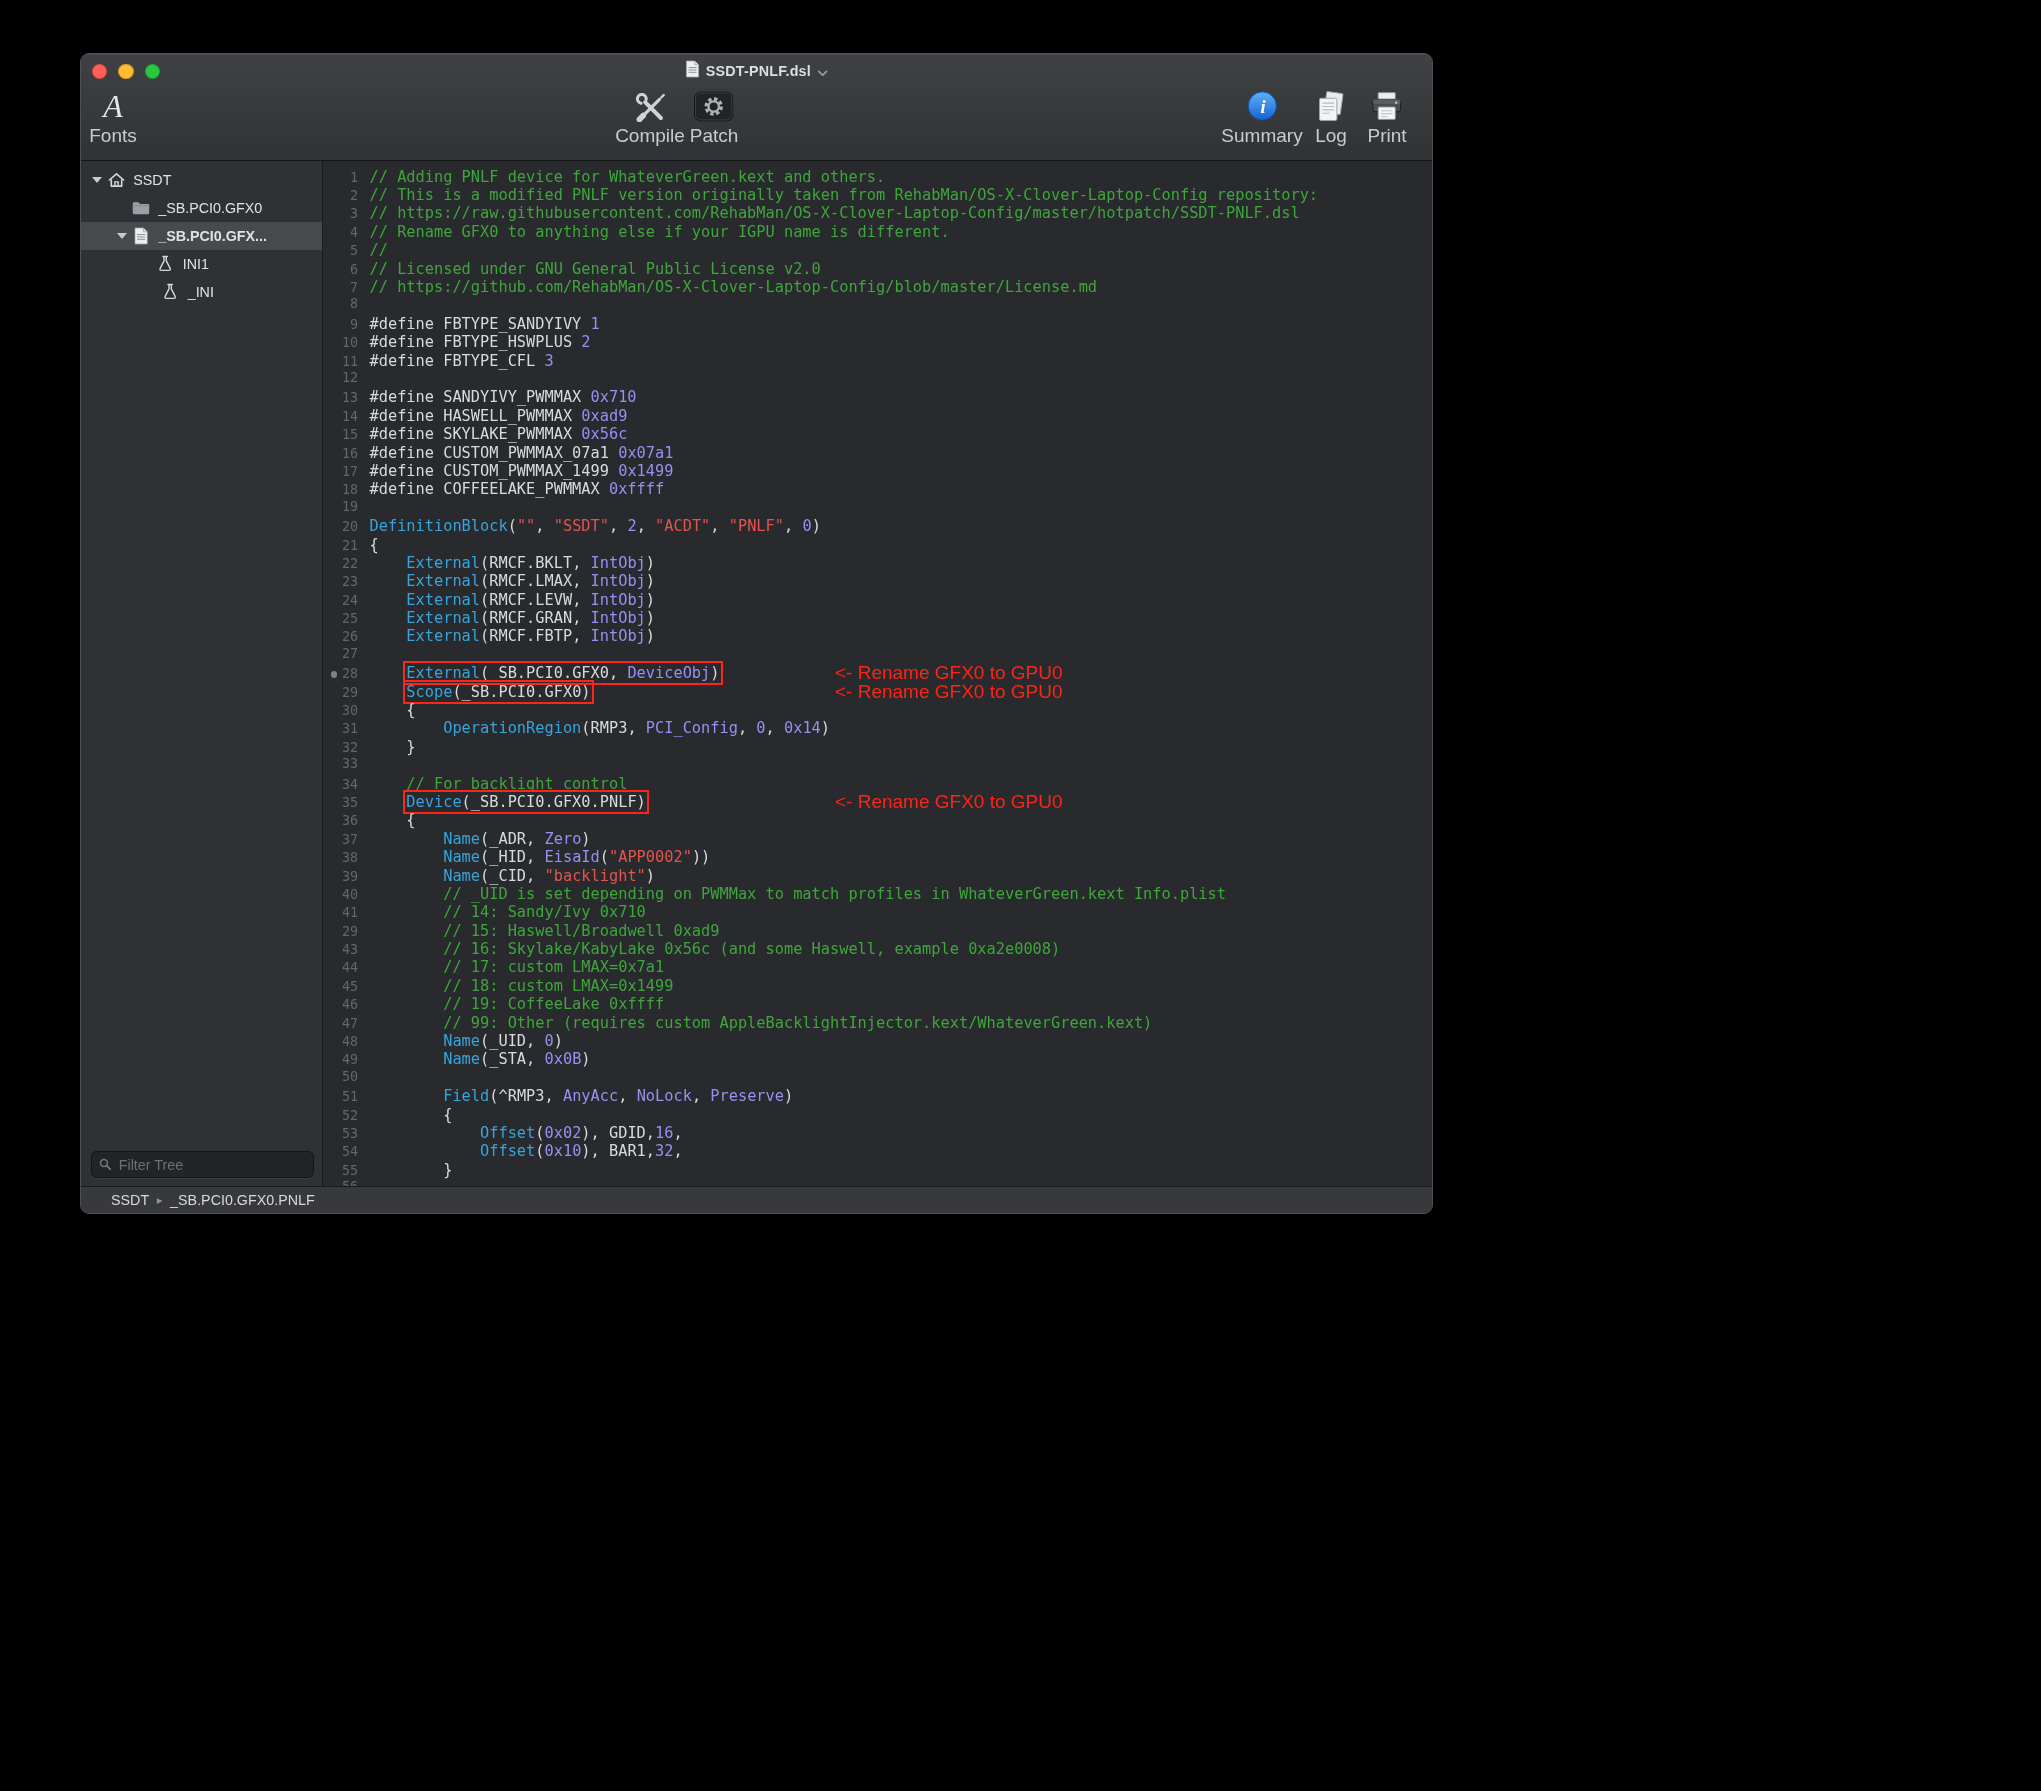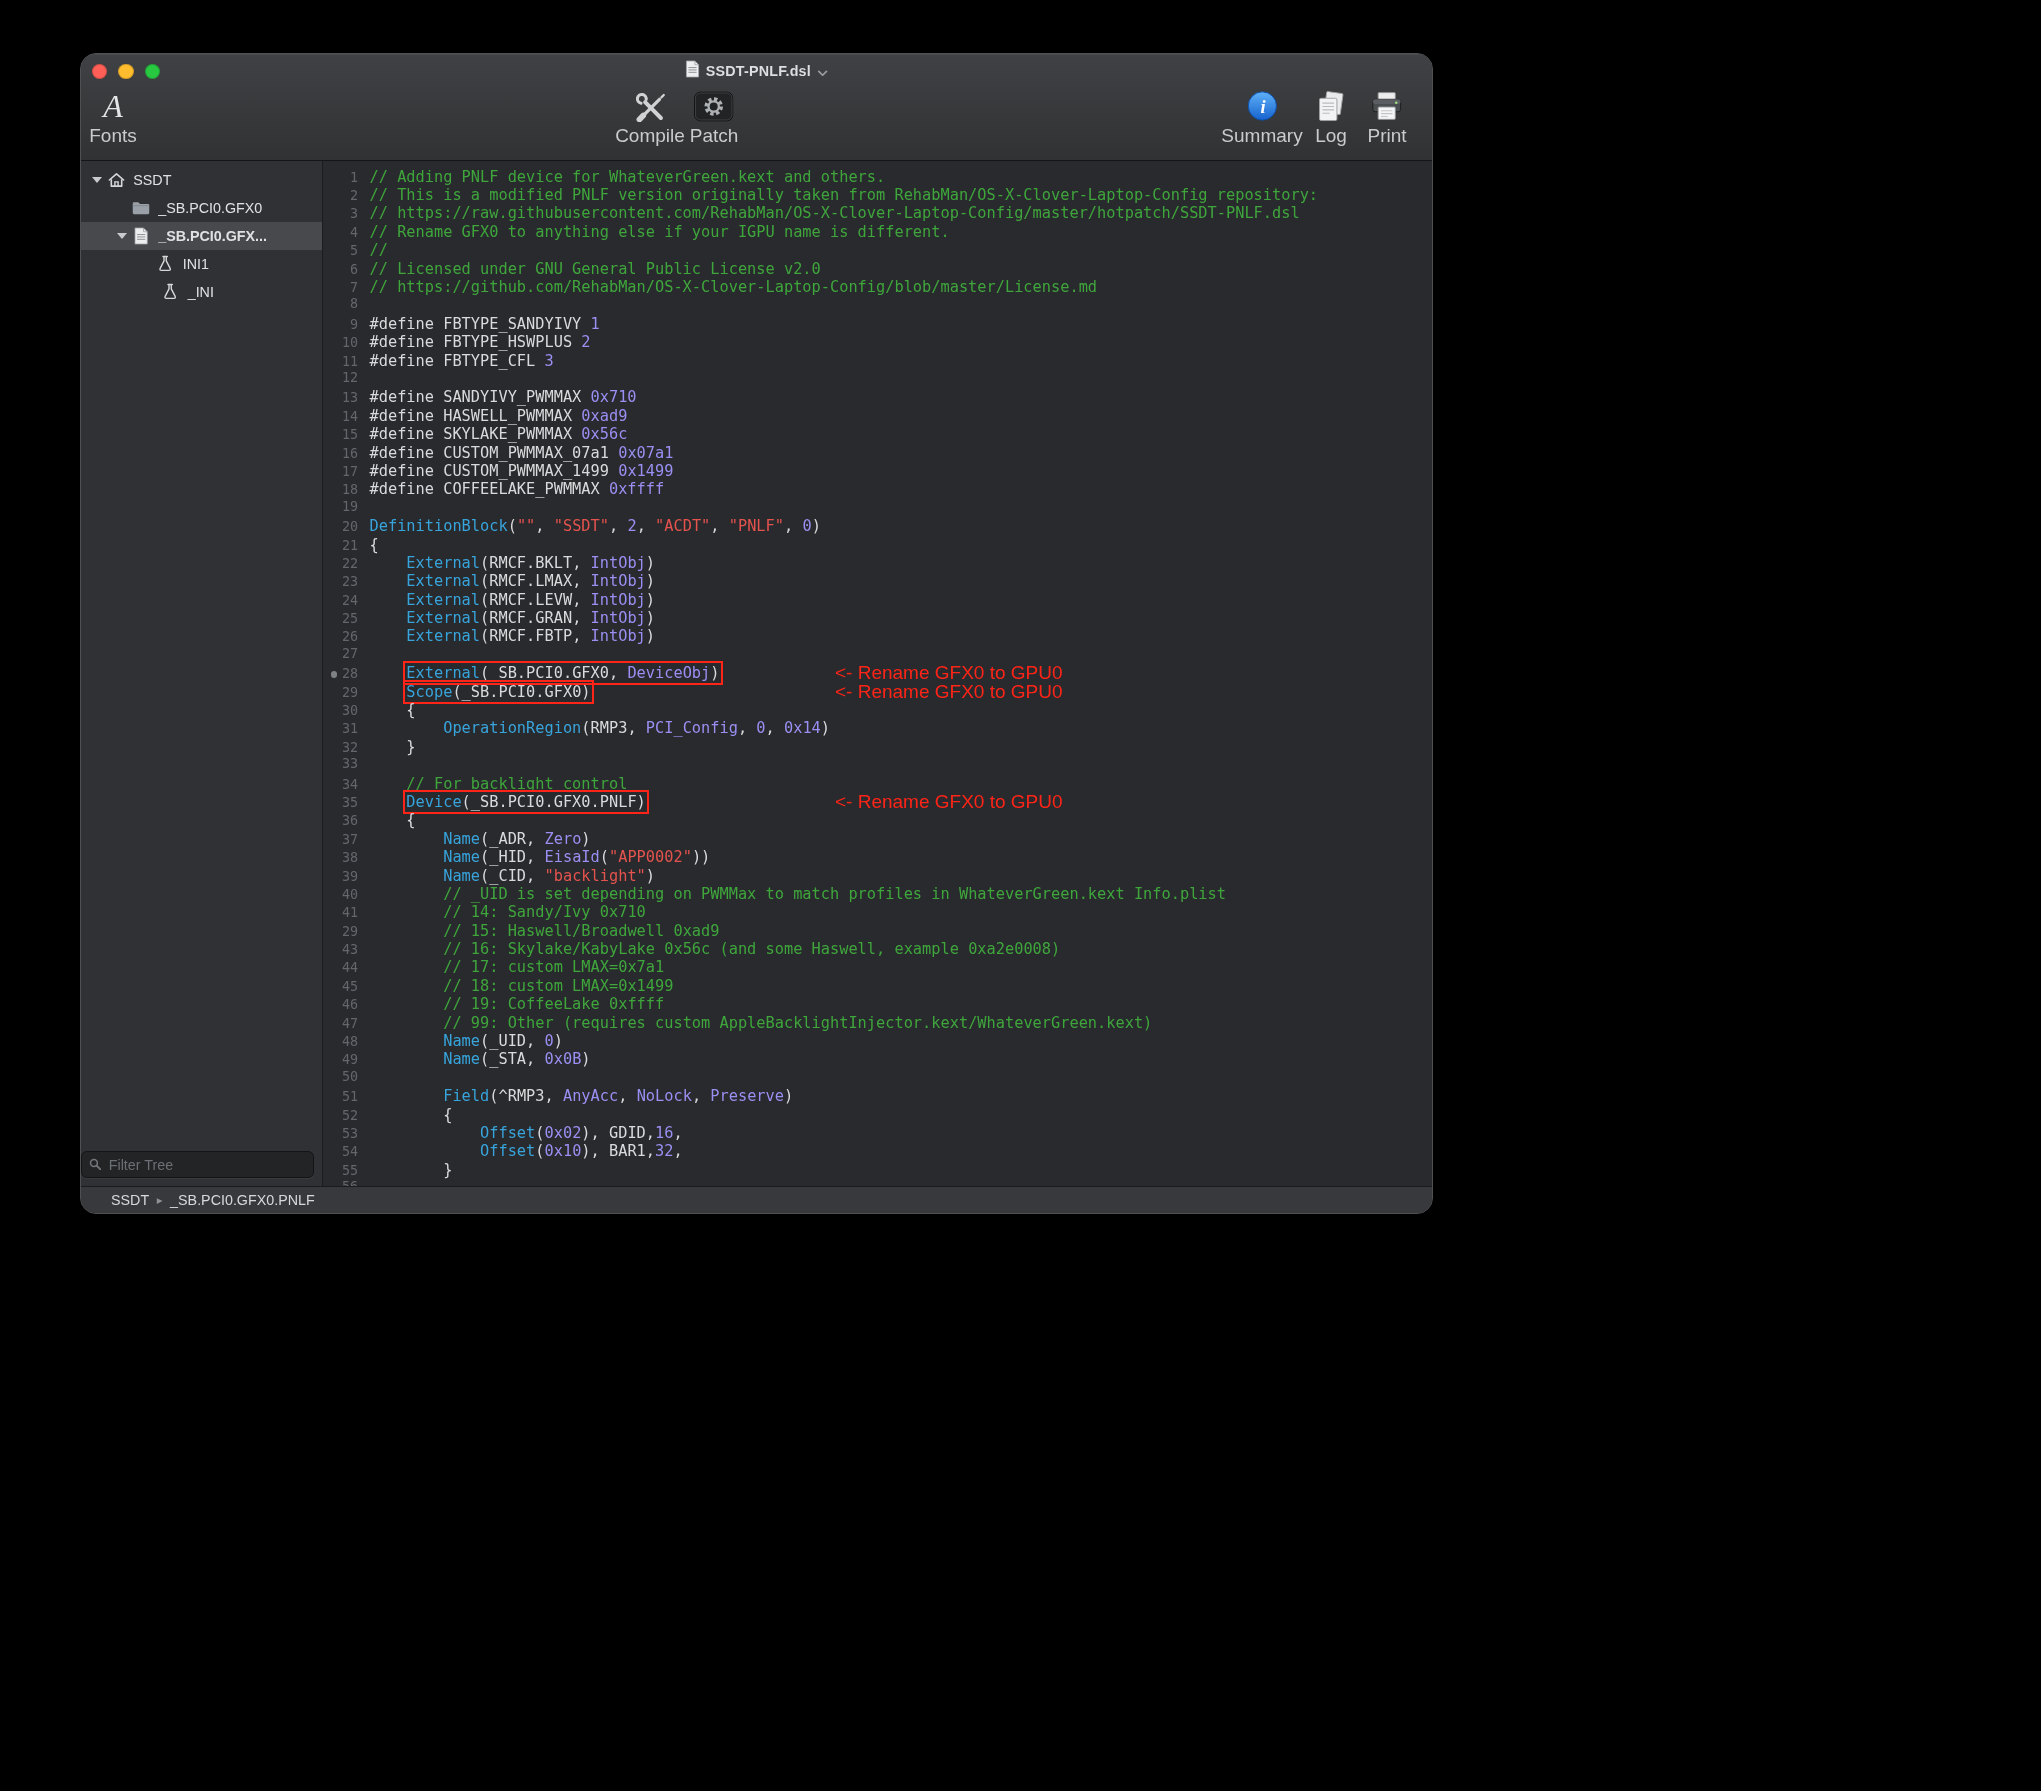--- a/index.html
+++ b/index.html
@@ -1,19 +1,19 @@
 <!DOCTYPE html>
 <html style="--c-background: #000000; --c-header_top: #3f4144; --c-header_bottom: #303234; --c-editor_bg: #282a2d; --c-sidebar_bg: #2f3134; --c-selected_row: #47494d; --c-statusbar_bg: #37393c; --c-comment: #3fa63c; --c-keyword: #38a4dc; --c-type: #9a8ff2; --c-string: #e5534e; --c-plain: #d9dadc; --c-line_number: #63676b; --c-annotation_red: #fe2417; --c-traffic_close: #ff5f57; --c-traffic_min: #febc2e; --c-traffic_zoom: #28c840;"><head>
 <meta charset="utf-8">
 <style>
   html,body{margin:0;padding:0;background:#000;}
   body{width:2042px;height:1791px;position:relative;overflow:hidden;
        font-family:"Liberation Sans",sans-serif;-webkit-font-smoothing:antialiased;}
 
-  .window{position:absolute;left:80px;top:53px;width:1351px;height:1159px;border-radius:16px;
+  .window{position:absolute;left:80px;top:53px;width:1351px;height:1159px;border-radius:9px;
           overflow:hidden;background:var(--c-editor_bg,#282a2d);border:1px solid #4e5052;
           box-shadow:0 29px 76px rgba(0,0,0,.75);}
 
   
   .header{position:absolute;top:0;left:0;right:0;height:106px;
           background:linear-gradient(var(--c-header_top,#3f4144),var(--c-header_bottom,#303234));
           border-bottom:1px solid #141516;box-shadow:inset 0 1px 0 rgba(255,255,255,.06);}
   .traffic{position:absolute;left:10.5px;top:9.6px;display:flex;gap:11.5px;}
   .tl{width:15.3px;height:15.3px;border-radius:50%;display:block;box-shadow:inset 0 0 0 1px rgba(0,0,0,.18);}
   .tl.red{background:var(--c-traffic_close,#ff5f57);}
@@ -35,21 +35,21 @@
   .sidebar{width:241px;flex:none;background:var(--c-sidebar_bg,#2f3134);border-right:1px solid #1b1c1d;position:relative;}
   #tree{padding-top:4.8px;}
   .trow{height:28px;display:flex;align-items:center;font-size:14.3px;color:#e0e1e3;white-space:nowrap;}
   .trow.sel{background:var(--c-selected_row,#47494d);}
   .disc{width:17px;height:28px;display:flex;align-items:center;justify-content:center;flex:none;}
   .disc.open::before{content:"";display:block;border-left:5.3px solid transparent;
                      border-right:5.3px solid transparent;border-top:6.7px solid #c9cbcd;}
   .sicon{width:21px;display:flex;align-items:center;justify-content:center;flex:none;}
   .tlb{margin-left:6.7px;}
 
-  .filter{position:absolute;left:0;right:7.6px;bottom:8.6px;height:25px;background:#222426;
+  .filter{position:absolute;left:10px;right:7.6px;bottom:8.6px;height:25px;background:#222426;
           border:1px solid #131415;border-radius:5.7px;display:flex;align-items:center;
           padding:0 6.7px;gap:5.7px;box-shadow:0 1px 0 rgba(255,255,255,.05);}
   .filter input{flex:1;background:transparent;border:none;outline:none;color:#d8dadc;
                 font-size:14.3px;font-family:"Liberation Sans",sans-serif;min-width:0;}
   .filter input::placeholder{color:#6c7074;}
 
   
   .editor{flex:1;position:relative;background:var(--c-editor_bg,#282a2d);overflow:hidden;
           padding-top:6.7px;font-family:"DejaVu Sans Mono",monospace;}
   .ed-line{height:18.4px;display:flex;align-items:baseline;position:relative;}

